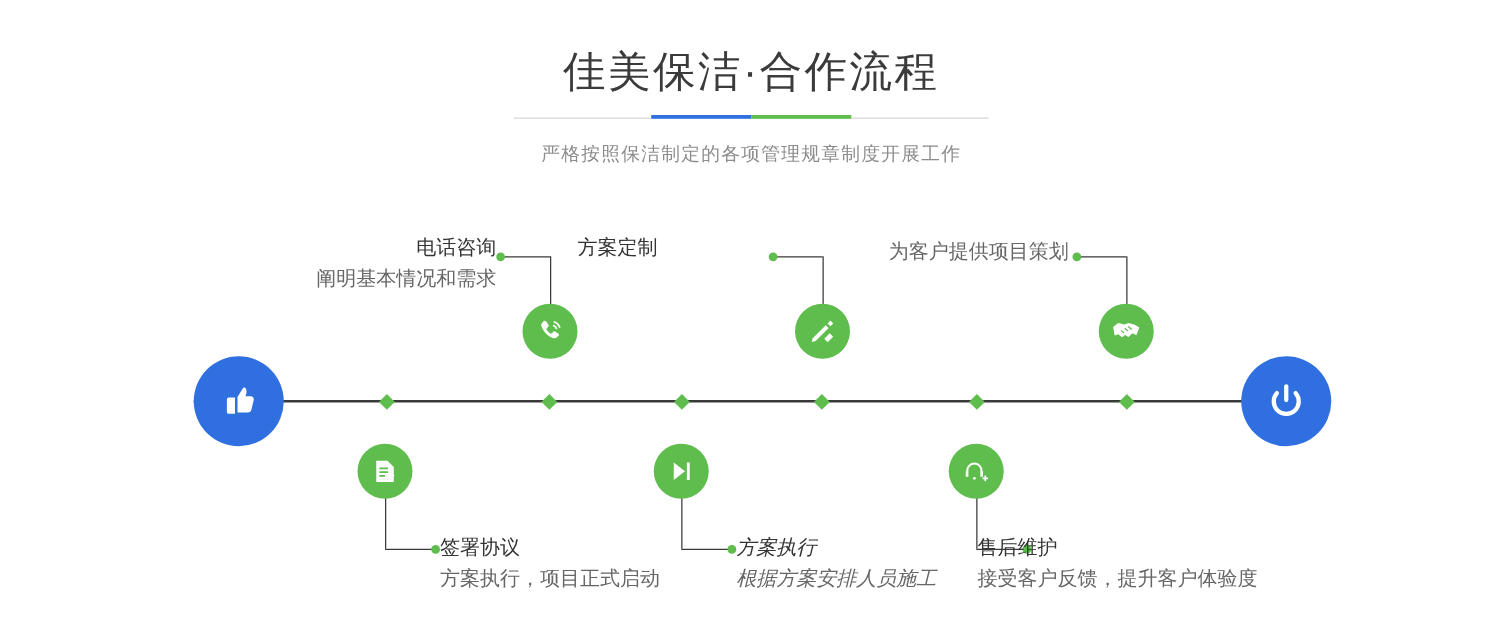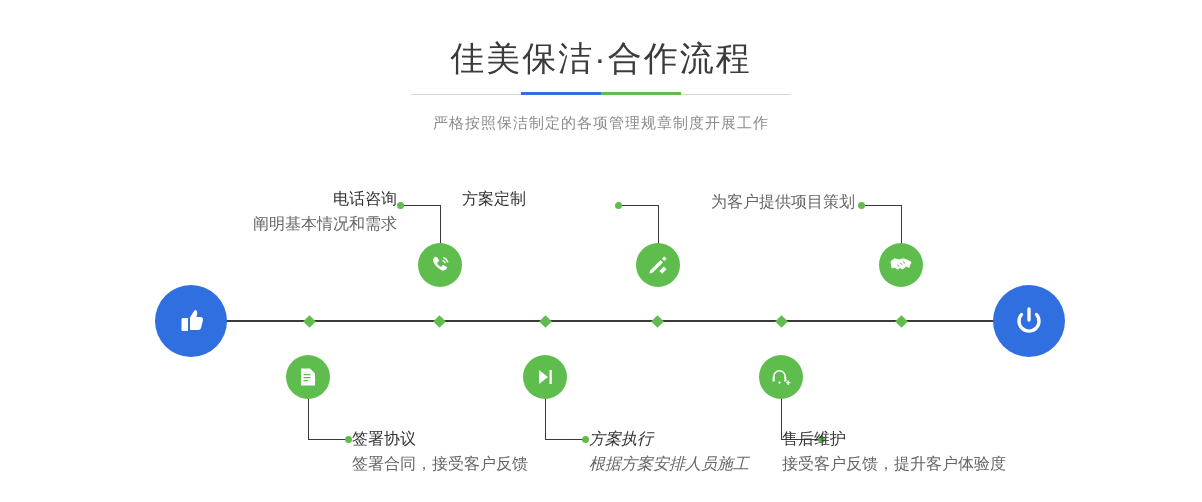--- a/index.html
+++ b/index.html
@@ -215,21 +215,21 @@
   <div class="stem-dot" style="left:345px; top:436px;"></div>
   <div class="step-icon" style="left:286px; top:355px;">
     <svg width="24" height="24" viewBox="0 0 24 24" aria-hidden="true">
       <path fill="#ffffff" d="M5 3.5h9l5 5v12H5z"></path>
       <path fill="#5fbd4e" d="M7.5 9h7v1.3h-7zM7.5 12h7v1.3h-7zM7.5 15h4.5v1.3H7.5z"></path>
       <path fill="#ffffff" d="M16.8 12.6l3 3-4 1 1-4z"></path>
     </svg>
   </div>
   <div class="step-label" style="left:352px; top:428px;">
     <div class="name">签署协议</div>
-    <div class="desc">签署合同，接受客户反馈</div>
+    <div class="desc">方案执行，项目正式启动</div>
   </div>
 
   <div class="stem-v" style="left:658px; top:205px; height:40px;"></div>
   <div class="stem-h" style="left:618px; top:205px; width:40px;"></div>
   <div class="stem-dot" style="left:615px; top:202px;"></div>
   <div class="step-icon" style="left:636px; top:243px;">
     <svg width="24" height="24" viewBox="0 0 24 24" aria-hidden="true">
       <path fill="#ffffff" d="M4.2 17.5L14.6 7.1l2.3 2.3L6.5 19.8l-3.1.8z"></path>
       <path fill="#ffffff" d="M16 5.7l2.3-2.3 2.3 2.3-2.3 2.3z"></path>
       <path fill="#ffffff" d="M17.8 13.6l2.7 2.7-4.4 4.4-2.7-2.7z"></path>

